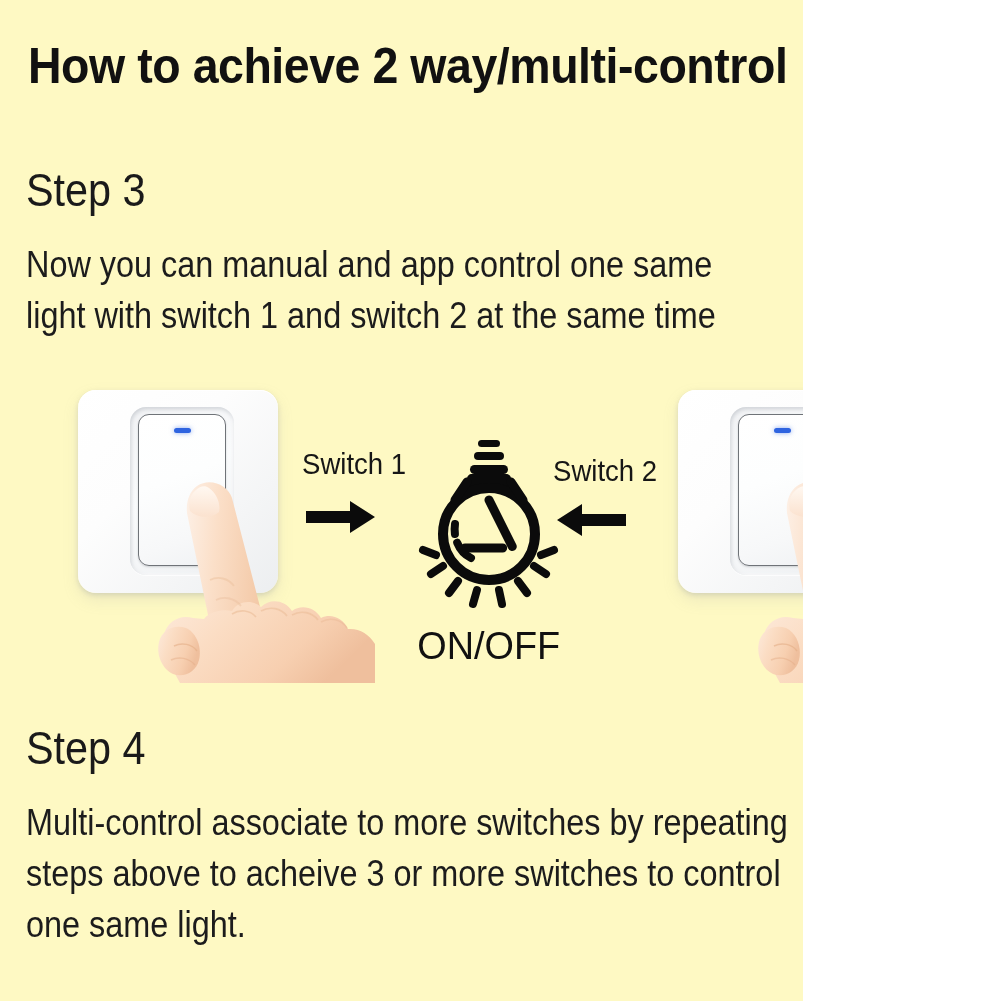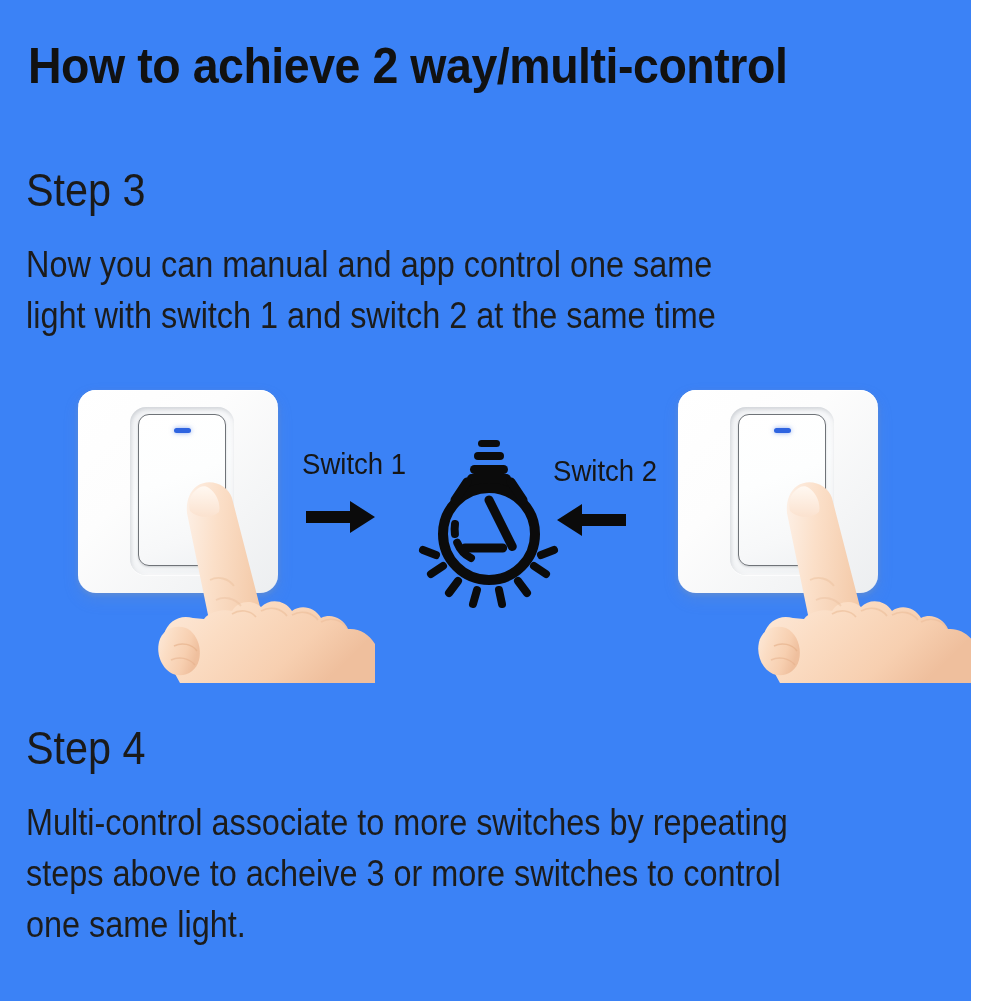--- a/index.html
+++ b/index.html
@@ -7,23 +7,23 @@
     margin: 0;
     padding: 0;
     background: #ffffff;
   }
   body {
     font-family: "Liberation Sans", sans-serif;
     color: #141414;
   }
   #page {
     position: relative;
-    width: 971px;
+    width: 803px;
     height: 1001px;
-    background: #3b82f6;
+    background: #fef9c3;
     overflow: hidden;
   }
 
   
   .title {
     position: absolute;
     left: 28px;
     top: 36px;
     width: 960px;
     font-size: 50px;
@@ -273,20 +273,23 @@
       <line x1="26" y1="136" x2="38" y2="128"></line>
       <line x1="44" y1="155" x2="53" y2="143"></line>
       <line x1="68" y1="166" x2="72" y2="152"></line>
       <line x1="97" y1="166" x2="94" y2="152"></line>
       <line x1="122" y1="155" x2="113" y2="143"></line>
       <line x1="141" y1="136" x2="129" y2="128"></line>
       <line x1="149" y1="112" x2="136" y2="117"></line>
     </g>
   </svg>
 
+  <div id="onoff-wrap">
+    <span style="font-size:39px;line-height:44px;color:#111;display:inline-block;transform:scaleX(0.97);">ON/OFF</span>
+  </div>
 
   <div class="sw-label" id="label-switch2">Switch 2</div>
 
   <svg class="arrow" id="arrow-right" width="70" height="34" viewBox="0 0 70 34">
     <path d="M70 11 L26 11 L26 1 L1 17 L26 33 L26 23 L70 23 Z" fill="#0b0b0b"></path>
   </svg>
 
   <div class="switch-unit" id="switch-right">
     <div class="switch-plate">
       <div class="plate-bezel"></div>

